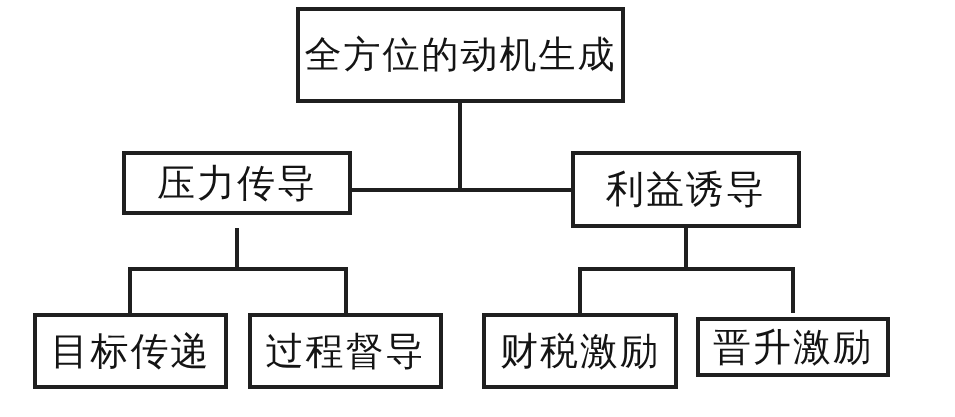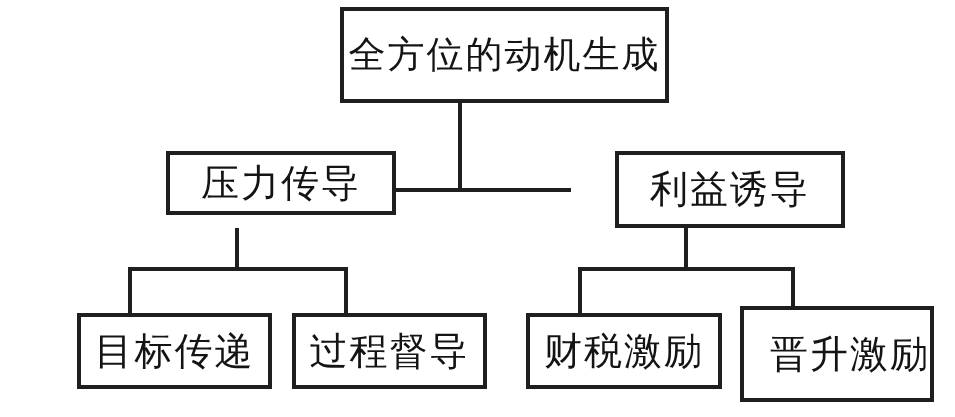--- a/index.html
+++ b/index.html
@@ -20,29 +20,28 @@
     border: 4px solid #1f1f1f;
     background: #ffffff;
     display: flex;
     align-items: center;
     justify-content: center;
     font-family: "Liberation Serif", "DejaVu Serif", serif;
     font-size: 38px;
     letter-spacing: 2px;
     color: #141414;
     white-space: nowrap;
-    margin-left: 44px;
   }
   .node-root  { left: 296px; top: 7px;   width: 329px; height: 96px; font-size: 37px; }
   .node-l2a   { left: 122px; top: 151px; width: 230px; height: 64px; }
   .node-l2b   { left: 571px; top: 151px; width: 230px; height: 77px; }
   .node-l3a   { left: 33px;  top: 313px; width: 195px; height: 76px; }
   .node-l3b   { left: 248px; top: 313px; width: 195px; height: 76px; }
   .node-l3c   { left: 482px; top: 313px; width: 196px; height: 76px; }
-  .node-l3d   { left: 696px; top: 306px; width: 194px; height: 96px; justify-content: flex-end; }
+  .node-l3d   { left: 696px; top: 317px; width: 194px; height: 60px; }
 
   .line {
     position: absolute;
     background: #1f1f1f;
   }
   .v-root    { left: 458px; top: 103px; width: 4px;   height: 89px; }
   .h-mid     { left: 352px; top: 188px; width: 219px; height: 4px;  }
 
   .v-stub-l  { left: 235px; top: 228px; width: 4px;   height: 43px; }
   .h-rail-l  { left: 128px; top: 267px; width: 220px; height: 4px;  }

